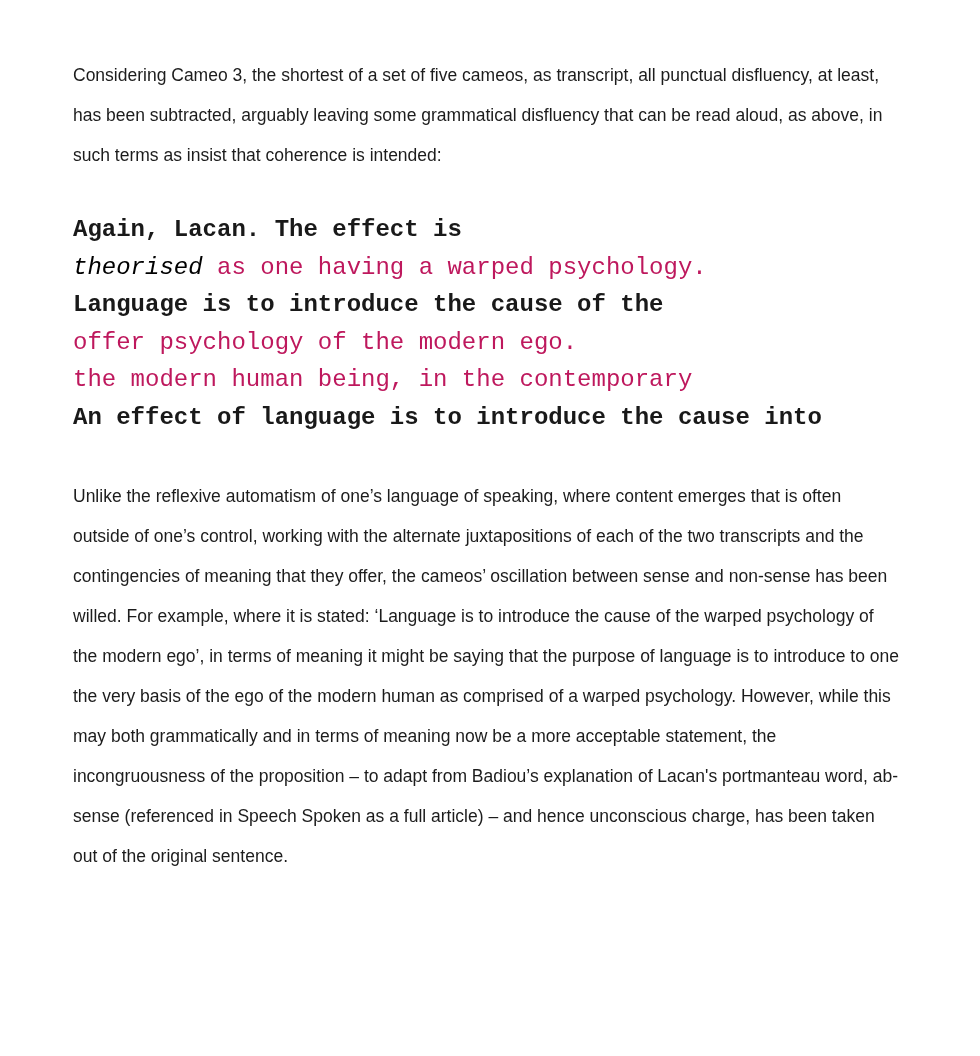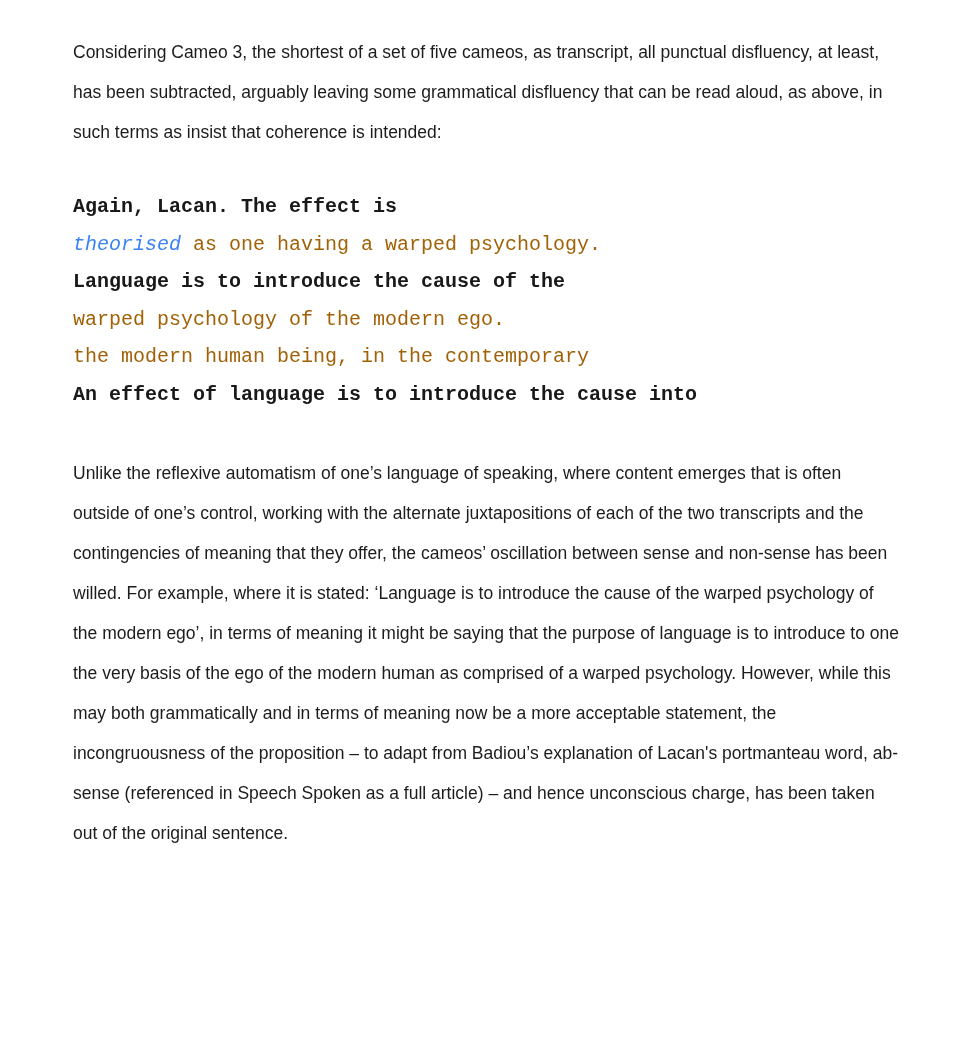--- a/index.html
+++ b/index.html
@@ -9,59 +9,59 @@
     height: 1056px;
     background: #ffffff;
     color: #1c1c1c;
     font-family: "Liberation Sans", sans-serif;
     overflow: hidden;
   }
 
   .page {
     box-sizing: border-box;
     width: 980px;
-    padding: 32px 78px 0 73px;
+    padding: 55px 78px 0 73px;
   }
 
   
   .para {
     font-size: 17.5px;
     line-height: 40px;
     margin: 0;
     color: #1c1c1c;
   }
   .analysis { margin-top: 40px; }
 
   
   .cameo-block {
     font-family: "Liberation Mono", "DejaVu Sans Mono", monospace;
-    font-size: 20px;
+    font-size: 24px;
     line-height: 37.5px;
     margin-top: 36px;
   }
   .cameo-line { white-space: nowrap; }
 
   
   .seg-regular { font-style: normal; font-weight: normal; }
   .seg-bold { font-weight: bold; color: #191919; }
-  .seg-gray { font-weight: normal; color: #a16207; font-family: Liberation Mono, monospace; }
-  .seg-italic-gray { font-style: italic; font-weight: normal; color: #3b82f6; }
+  .seg-gray { font-weight: normal; color: #be185d; font-family: Liberation Mono, monospace; }
+  .seg-italic-gray { font-style: italic; font-weight: normal; color: #000000; }
   .seg-italic { }
 </style>
 </head>
 <body>
 
 <div class="page">
 
   <p class="para"><span class="seg-regular">Considering Cameo 3, the shortest of a set of five cameos, as transcript, all punctual disfluency, at least, has been subtracted, arguably leaving some grammatical disfluency that can be read aloud, as above, in such terms as insist that coherence is intended:</span></p>
 
   <div class="cameo-block">
       <div class="cameo-line"><span class="seg-bold">Again, Lacan. The effect is</span></div>
       <div class="cameo-line"><span class="seg-italic-gray">theorised</span><span class="seg-gray"> as one having a warped psychology.</span></div>
       <div class="cameo-line"><span class="seg-bold">Language is to introduce the cause of the</span></div>
-      <div class="cameo-line"><span class="seg-gray">warped psychology of the modern ego.</span></div>
+      <div class="cameo-line"><span class="seg-gray">offer psychology of the modern ego.</span></div>
       <div class="cameo-line"><span class="seg-gray">the modern human being, in the contemporary</span></div>
       <div class="cameo-line"><span class="seg-bold">An effect of language is to introduce the cause into</span></div>
     </div>
 
   <p class="para analysis"><span class="seg-regular">Unlike the reflexive automatism of one’s language of speaking, where content emerges that is often outside of one’s control, working with the alternate juxtapositions of each of the two transcripts and the contingencies of meaning that they offer, the cameos’ oscillation between sense and non-sense has been willed. For example, where it is stated: ‘Language is to introduce the cause of the warped psychology of the modern ego’, in terms of meaning it might be saying that the purpose of language is to introduce to one the very basis of the ego of the modern human as comprised of a warped psychology. However, while this may both grammatically and in terms of meaning now be a more acceptable statement, the incongruousness of the proposition – to adapt from Badiou’s explanation of Lacan's portmanteau word, ab-sense (referenced in </span><span class="seg-italic">Speech Spoken</span><span class="seg-regular"> as a full article) – and hence unconscious charge, has been taken out of the original sentence.</span></p>
 
 </div>
 
 </body></html>

